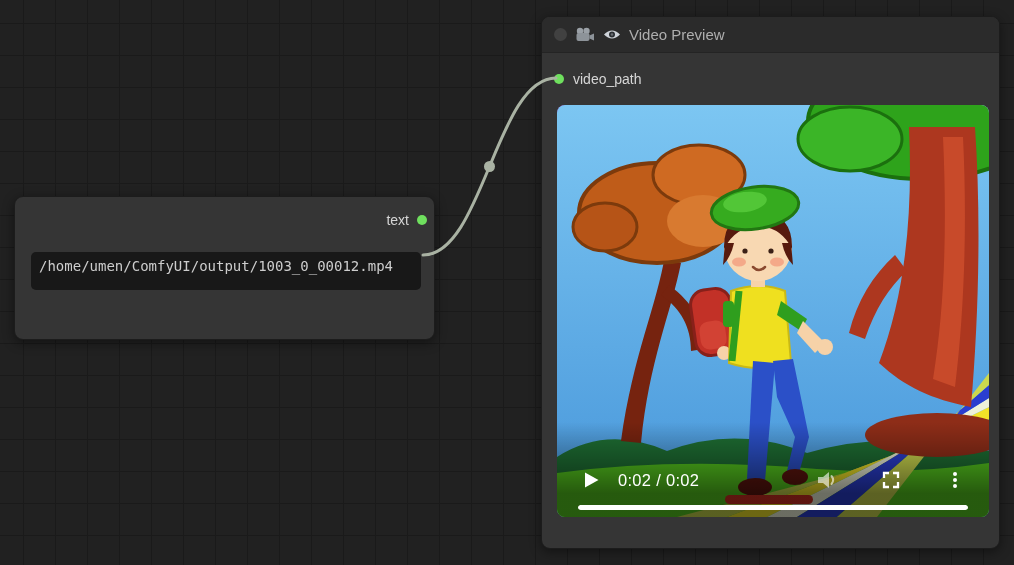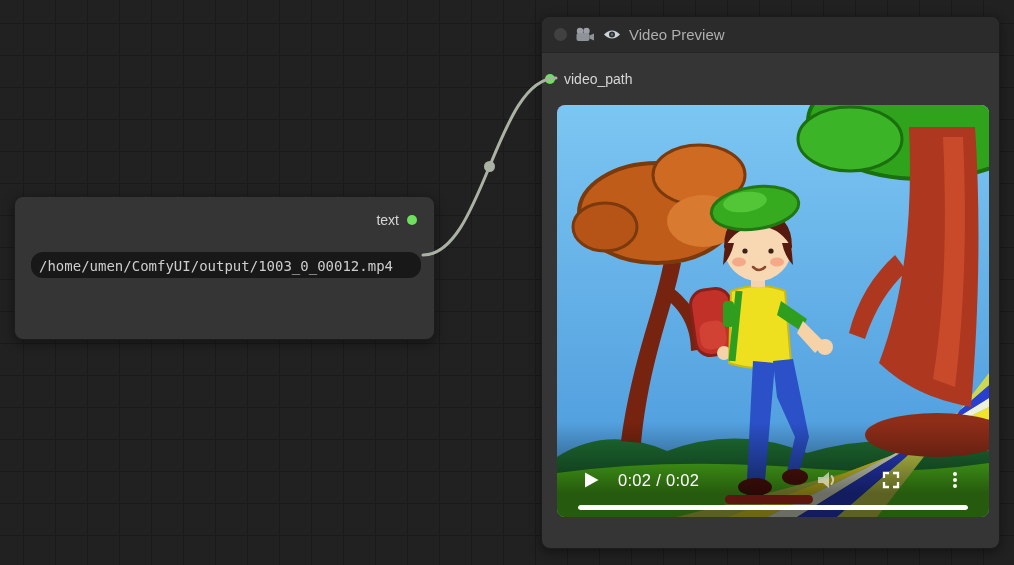--- a/index.html
+++ b/index.html
@@ -24,25 +24,25 @@
   }
   .collapse-dot{
     width:13px;height:13px;border-radius:50%;background:#414141;flex:0 0 auto;
   }
   .title-icon{display:flex;align-items:center;flex:0 0 auto;}
   .title-text{font-size:15px;font-weight:500;color:#aeaeae;white-space:nowrap;}
 
   
   .write-text{left:14px;top:196px;width:421px;height:144px;}
   .slot-row{display:flex;align-items:center;font-size:14px;color:#d6d6d6;}
-  .slot-row.output{justify-content:flex-end;gap:8px;height:30px;margin-top:8px;padding-right:17px;}
-  .slot-row.input{justify-content:flex-start;gap:9px;height:32px;margin-top:10px;padding-left:3px;}
+  .slot-row.output{justify-content:flex-end;gap:8px;height:30px;margin-top:8px;padding-right:7px;}
+  .slot-row.input{justify-content:flex-start;gap:9px;height:32px;margin-top:10px;padding-left:12px;}
   .slot-dot{width:10px;height:10px;border-radius:50%;background:#6fe05e;flex:0 0 auto;}
   .text-widget{
-    margin:17px 13px 0 16px;height:26px;background:#181818;border-radius:12px;
+    margin:17px 13px 0 16px;height:38px;background:#181818;border-radius:5px;
     padding:5px 8px;overflow:hidden;
   }
   .text-widget span{
     font-family:"DejaVu Sans Mono", monospace;font-size:14px;color:#cdcdcd;white-space:nowrap;
   }
 
   
   .video-preview{left:541px;top:16px;width:459px;height:533px;}
   .video-frame{
     position:relative;margin:10px 12px 0 15px;width:432px;height:412px;

